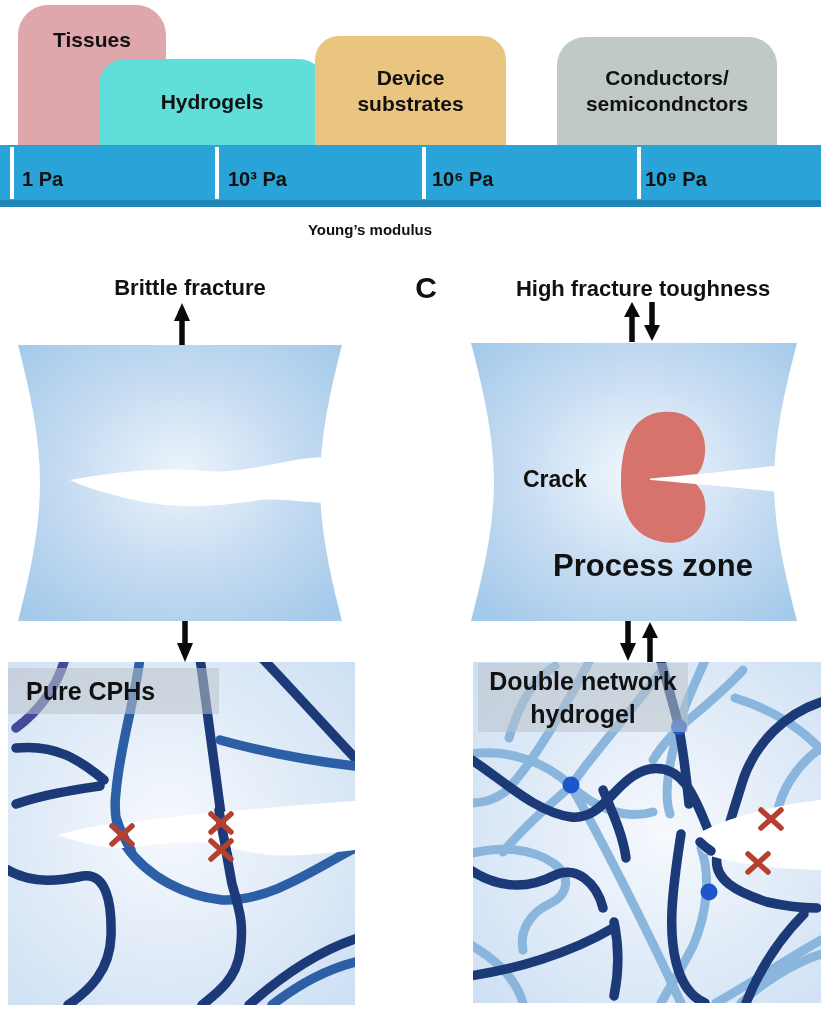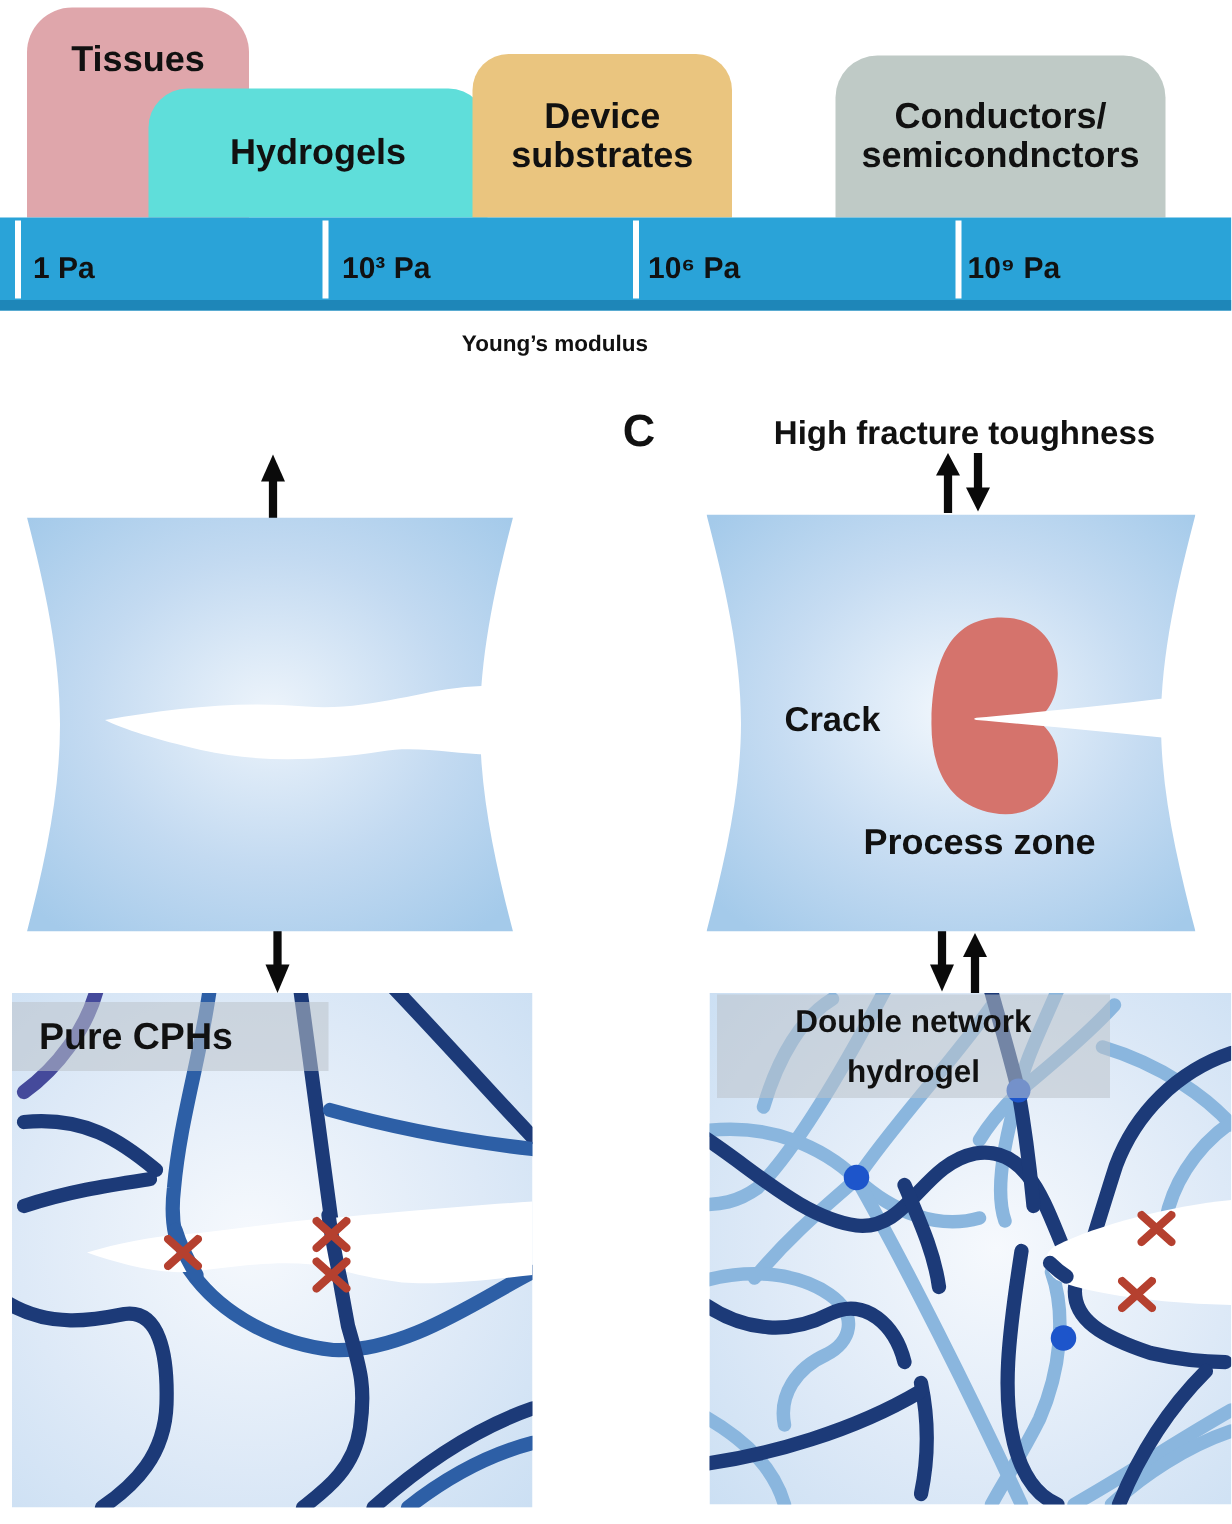--- a/index.html
+++ b/index.html
@@ -6,43 +6,43 @@
   html,body { background:#fff; }
   body { font-family:"Liberation Sans", sans-serif; color:var(--text-black,#111); }
   #figure {
     position:relative; width:821px; height:1016px; background:#fff; overflow:hidden;
     font-weight:bold;
   }
   .abs { position:absolute; }
 
   
   .mod-box { position:absolute; display:flex; flex-direction:column; align-items:center; justify-content:center;
-             font-size:24px; line-height:26px; text-align:left; }
+             font-size:21px; line-height:26px; text-align:left; }
   #box-tissues    { left:18px;  top:5px;  width:148px; height:140px; background:var(--tissues-pink,#dfa6ab);   border-radius:30px 30px 0 0; justify-content:flex-start; padding-top:22px; z-index:1; }
   #box-hydrogels  { left:99px;  top:59px; width:226px; height:86px;  background:var(--hydrogels-cyan,#5fdeda); border-radius:26px 26px 0 0; z-index:2; }
-  #box-substrates { left:315px; top:36px; width:173px; height:109px; background:var(--substrates-tan,#eac57f); border-radius:24px 24px 0 0; z-index:3; }
+  #box-substrates { left:315px; top:36px; width:191px; height:109px; background:var(--substrates-tan,#eac57f); border-radius:24px 24px 0 0; z-index:3; }
   #box-conductors { left:557px; top:37px; width:220px; height:108px; background:var(--conductors-gray,#bfcac6);border-radius:28px 28px 0 0; z-index:1; }
   #modulus-bar { left:0; top:145px; width:821px; height:62px; background:var(--bar-blue,#2aa3d8);
                  border-bottom:7px solid var(--bar-edge,#1e86b8); z-index:4; }
   .tick { position:absolute; top:147px; width:4px; height:52px; background:#fff; z-index:5; }
   .tick-label { position:absolute; top:168px; font-size:20px; z-index:5; }
   #axis-caption { left:270px; top:221px; width:200px; text-align:center; font-size:15px; }
 
   
   .panel-title { position:absolute; font-size:22px; text-align:center; }
   #brittle-title { left:90px;  top:275px; width:200px; }
   #panel-letter  { left:408px; top:271px; width:36px; font-size:30px; text-align:center; }
   #tough-title   { left:487px; top:276px; width:312px; }
   #crack-label        { left:523px; top:466px; width:92px;  font-size:23px; text-align:left; }
-  #process-zone-label { left:553px; top:548px; width:200px; font-size:24px; text-align:center; }
+  #process-zone-label { left:553px; top:548px; width:200px; font-size:31px; text-align:center; }
 
   
   .net-band { position:absolute; background:var(--label-band-rgba, rgba(188,194,203,0.55)); z-index:6; }
   #band-left  { left:8px;  top:668px; width:211px; height:46px; line-height:46px; padding-left:18px; font-size:25px; }
-  #band-right { left:478px; top:663px; width:262px; height:69px; text-align:center; font-size:21px; line-height:33px; padding-top:2px; }
+  #band-right { left:478px; top:663px; width:210px; height:69px; text-align:center; font-size:25px; line-height:33px; padding-top:2px; }
 
   
   .sd { fill:none; stroke:var(--strand-navy,#1c3a78);   stroke-width:9.5; stroke-linecap:round; }
   .sm { fill:none; stroke:var(--strand-medium,#2d5fa6); stroke-width:9.5; stroke-linecap:round; }
   .sp { fill:none; stroke:var(--strand-purple,#454a9b); stroke-width:9.5; stroke-linecap:round; }
   .sl { fill:none; stroke:var(--strand-light,#8ab6de);  stroke-width:9;   stroke-linecap:round; }
   .xmark { fill:none; stroke:var(--cross-red,#b5402f); stroke-width:5.5; stroke-linecap:round; }
   .dot { fill:var(--dot-blue,#1d55cb); }
   .arrow-line { stroke:#0a0a0a; stroke-width:5.5; }
   .arrow-head { fill:#0a0a0a; }
@@ -73,20 +73,21 @@
     <div class="tick" style="left:215px"></div>
     <div class="tick" style="left:422px"></div>
     <div class="tick" style="left:637px"></div>
     <div class="tick-label" style="left:22px">1 Pa</div>
     <div class="tick-label" style="left:228px">10³ Pa</div>
     <div class="tick-label" style="left:432px">10⁶ Pa</div>
     <div class="tick-label" style="left:645px">10⁹ Pa</div>
     <div class="abs" id="axis-caption">Young’s modulus</div>
   </div>
 
+  <div class="panel-title" id="brittle-title">Brittle fracture</div>
   <div class="panel-title" id="panel-letter">C</div>
   <div class="panel-title" id="tough-title">High fracture toughness</div>
 
   <svg class="abs" style="left:171px; top:302px" width="22" height="46">
     <line class="arrow-line" x1="11" y1="46" x2="11" y2="16"></line>
       <polygon class="arrow-head" points="3,19 19,19 11,1"></polygon>
   </svg>
   <svg class="abs" style="left:174px; top:620px" width="22" height="44">
     <line class="arrow-line" x1="11" y1="0" x2="11" y2="25"></line>
       <polygon class="arrow-head" points="3,23 19,23 11,42"></polygon>

